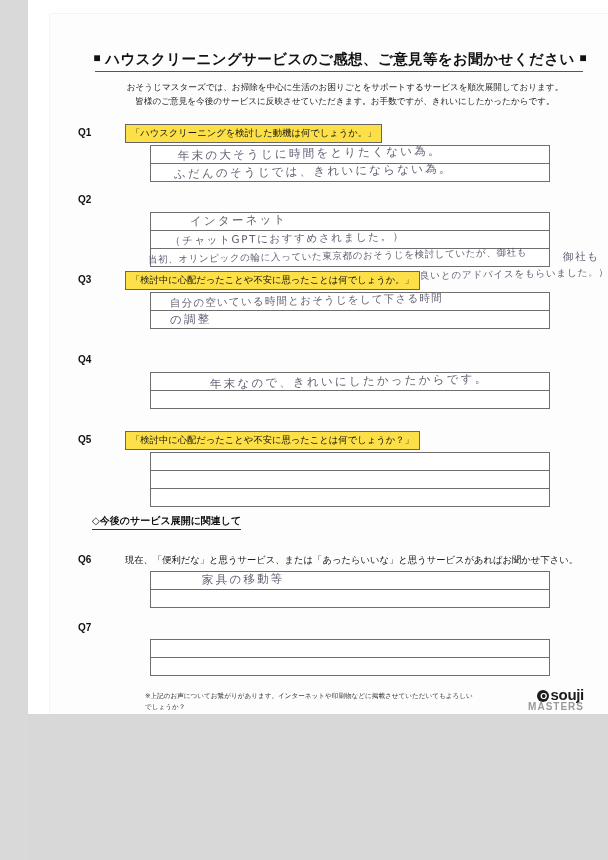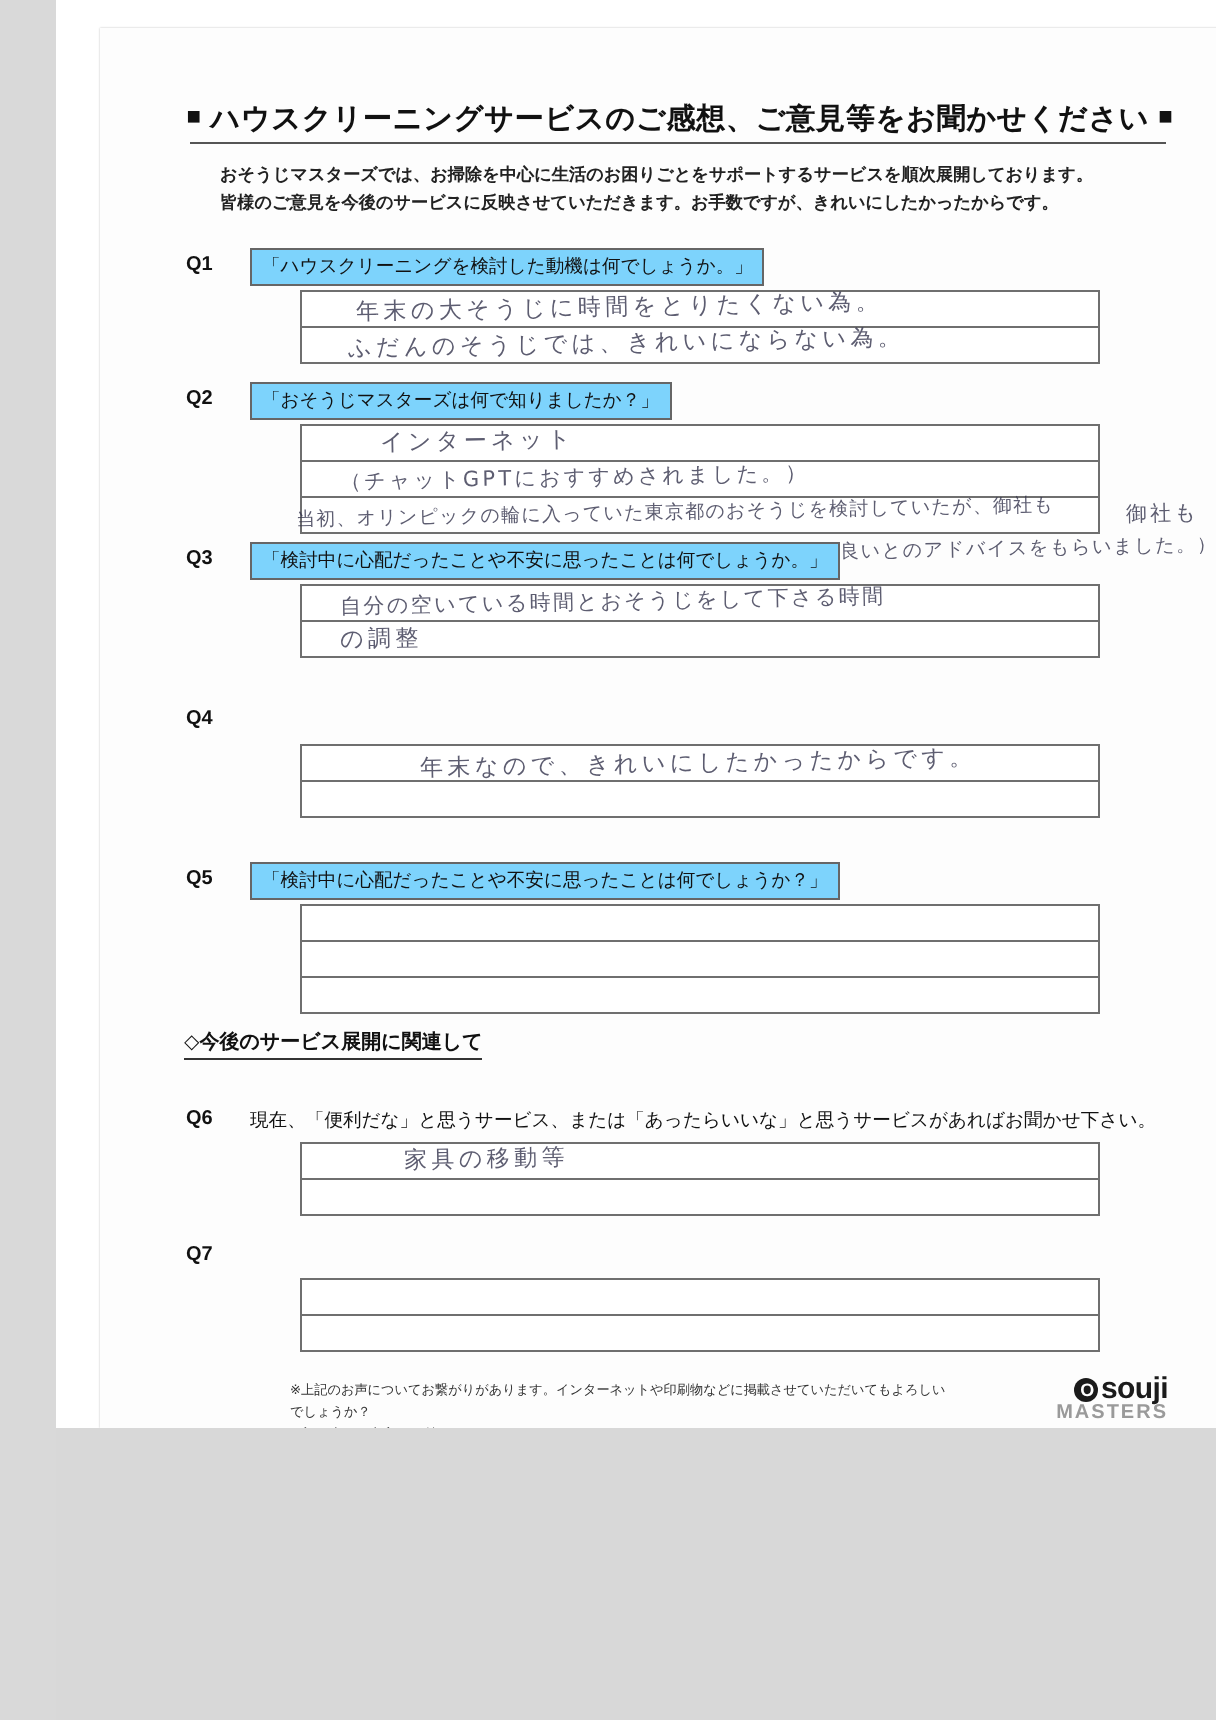--- a/index.html
+++ b/index.html
@@ -33,34 +33,34 @@
     font-size:14.5px;font-weight:bold;color:#111;
     letter-spacing:.4px;
   }
   .title .sq{font-size:12px;vertical-align:2px;}
   .rule{
     position:absolute;left:45px;top:57px;width:488px;height:1px;background:#555;
   }
   .lead{
     position:absolute;left:60px;top:66px;width:470px;
     font-size:8.6px;line-height:14px;color:#222;
-    font-weight:bold;
+    text-align:center;
   }
   .qlabel{
-    position:absolute;left:43px;
+    position:absolute;left:28px;
     font-size:10px;font-weight:bold;color:#111;
   }
   .qtext{
     position:absolute;left:75px;
     font-size:9.3px;color:#111;
   }
   .qtext .br{
     display:inline-block;border:1px solid #666;
     padding:2px 5px 2px 5px;
-    background:#7dd3fc;
+    background:#fde047;
   }
   .lines{
     position:absolute;left:100px;
     border:1px solid #6f6f6f;
     background:#fff;
     box-sizing:border-box;
   }
   .lines .ln{
     height:18px;
     border-bottom:1px solid #6f6f6f;
@@ -130,23 +130,20 @@
       <span class="br">「ハウスクリーニングを検討した動機は何でしょうか。」</span>
     </div>
     <div class="lines" style="top:131px;width:400px;height:37px">
       <div class="ln"></div>
       <div class="ln"></div>
     </div>
     <div class="hand" style="left:128px;top:132px">年末の大そうじに時間をとりたくない為。</div>
     <div class="hand" style="left:124px;top:150px">ふだんのそうじでは、きれいにならない為。</div>
 
     <div class="qlabel" style="top:180px">Q2</div>
-    <div class="qtext" style="top:177px">
-      <span class="br">「おそうじマスターズは何で知りましたか？」</span>
-    </div>
     <div class="lines" style="top:198px;width:400px;height:55px">
       <div class="ln"></div>
       <div class="ln"></div>
       <div class="ln"></div>
     </div>
     <div class="hand" style="left:140px;top:199px">インターネット</div>
     <div class="hand sm" style="left:120px;top:218px">（チャットGPTにおすすめされました。）</div>
     <div class="hand xs" style="left:98px;top:236px;letter-spacing:.6px">当初、オリンピックの輪に入っていた東京都のおそうじを検討していたが、御社も</div>
     <div class="hand sm" style="left:513px;top:236px">御社も</div>
 

